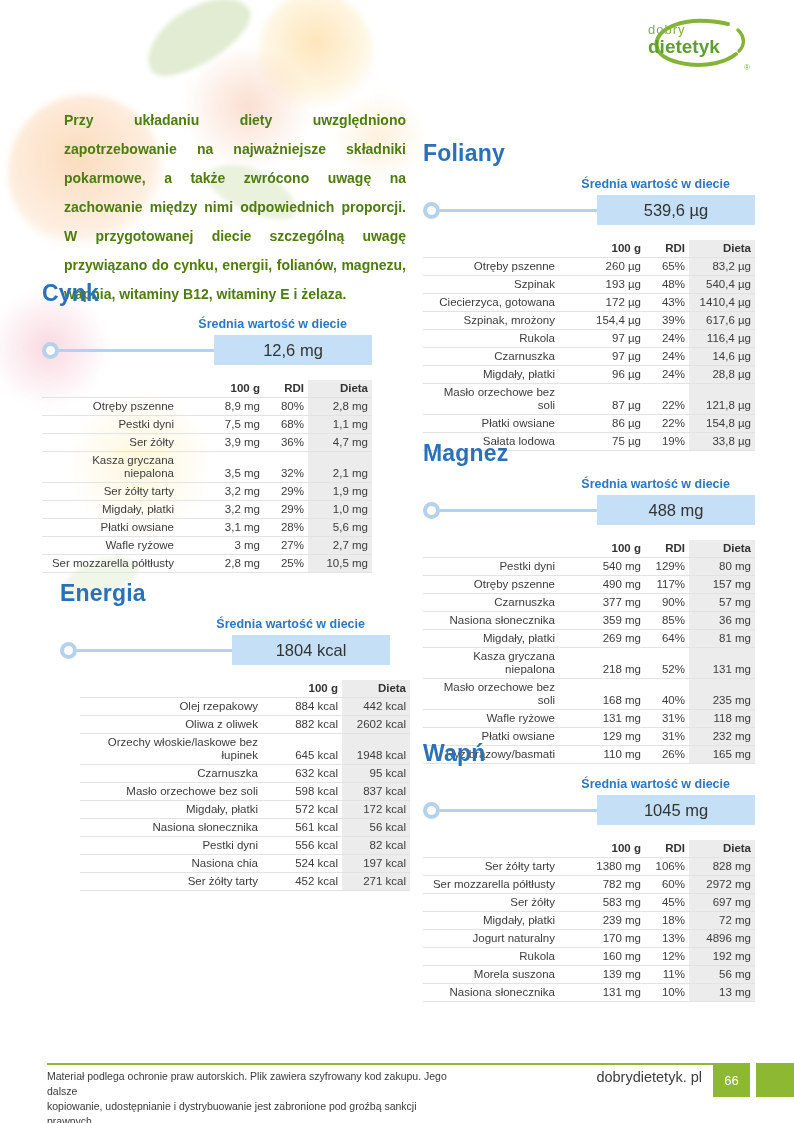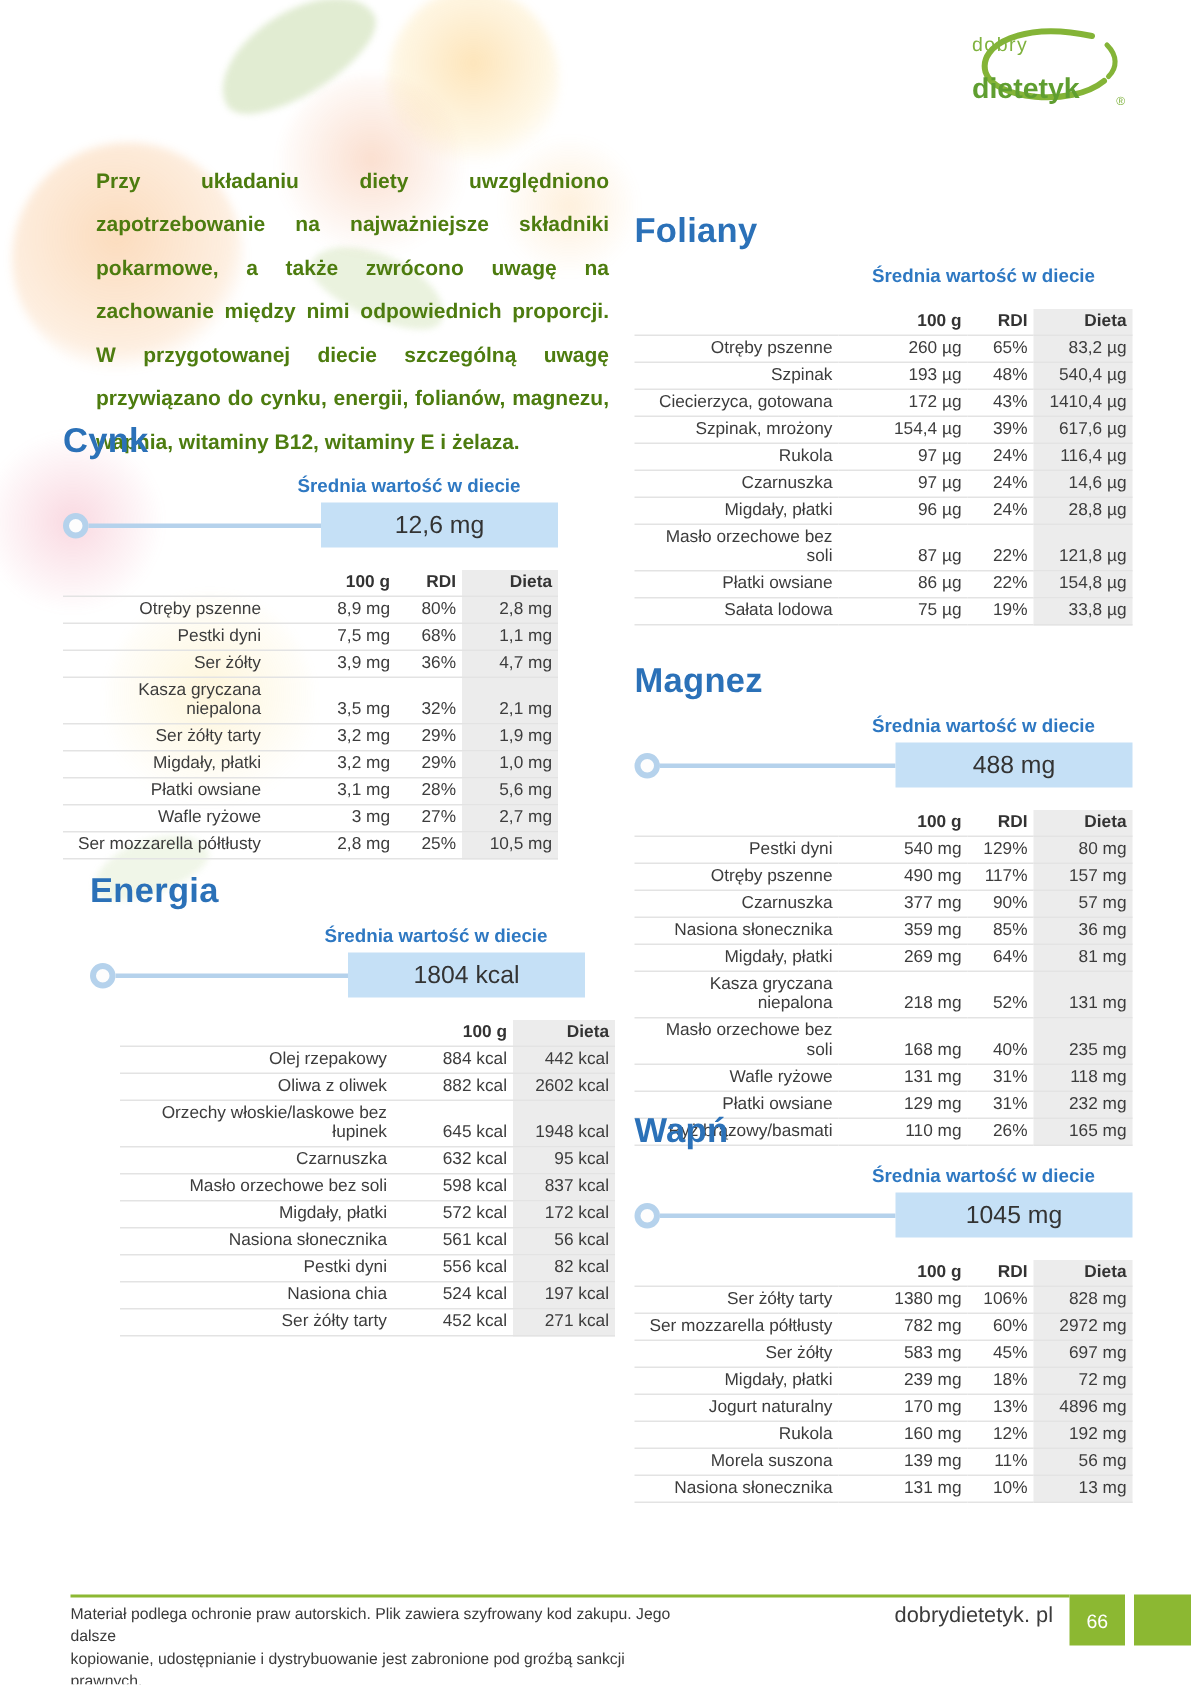--- a/index.html
+++ b/index.html
@@ -19,21 +19,21 @@
   .d-leaf2 { left:205px; top:170px; width:95px;  height:42px; transform:rotate(24deg);  background:rgba(150,190,90,.20); }
   .d-leaf3 { left:60px;  top:560px; width:80px;  height:36px; transform:rotate(-20deg); background:rgba(150,190,90,.14); }
 
   .content { position:relative; z-index:1; }
 
   
   .logo { position:absolute; left:648px; top:14px; width:106px; height:64px; }
   .logo svg { position:absolute; left:0; top:0; }
   .logo-text { position:absolute; left:0; top:9px; width:100px; text-align:left; line-height:1; }
   .logo-line1 { display:block; font-size:13px; color:#7fb23e; letter-spacing:1px; }
-  .logo-line2 { display:block; font-size:19px; font-weight:bold; color:#5f9e30; margin-top:14px; }
+  .logo-line2 { display:block; font-size:19px; font-weight:bold; color:#5f9e30; margin-top:1px; }
   .logo-r { position:absolute; right:4px; bottom:6px; font-size:8px; color:#7fb23e; }
 
   
   .intro { position:absolute; left:64px; top:92px; width:342px;
            color:#4d7c0f; font-weight:bold; font-size:14px; line-height:29px;
            text-align:justify; }
 
   
   .section { position:absolute; }
   .section h2 { margin:0; font-size:23px; line-height:30px; font-weight:bold; color:#2b71b8; letter-spacing:.2px; }
@@ -259,20 +259,25 @@
               <td class="c-num">452 kcal</td>
               <td class="c-num c-dieta">271 kcal</td>
             </tr>
           </tbody>
         </table>
     </section>
 
     <section class="section" id="sec-foliany">
       <h2>Foliany</h2>
       <div class="avg-label">Średnia wartość w diecie</div>
+      <div class="indicator">
+        <span class="ring"></span>
+        <span class="track"></span>
+        <span class="avg-box">539,6 µg</span>
+      </div>
       <table class="ntable">
           <colgroup>
             <col>
             <col style="width: 86px;">
             <col style="width: 44px;">
             <col style="width: 66px;">
           </colgroup>
           <thead>
             <tr>
               <th class="c-name"></th>

